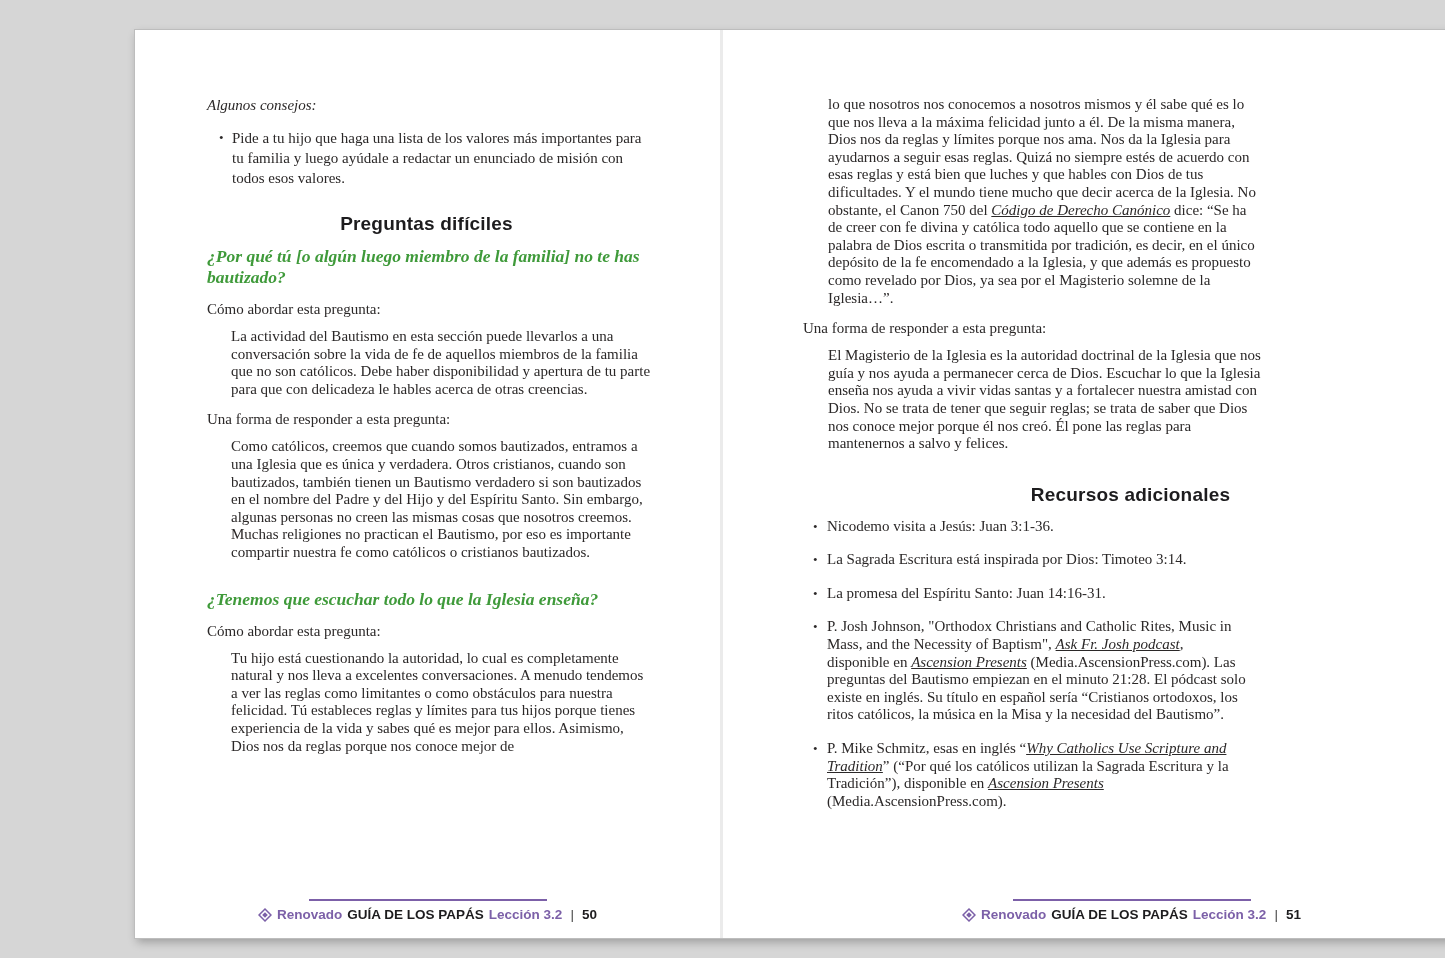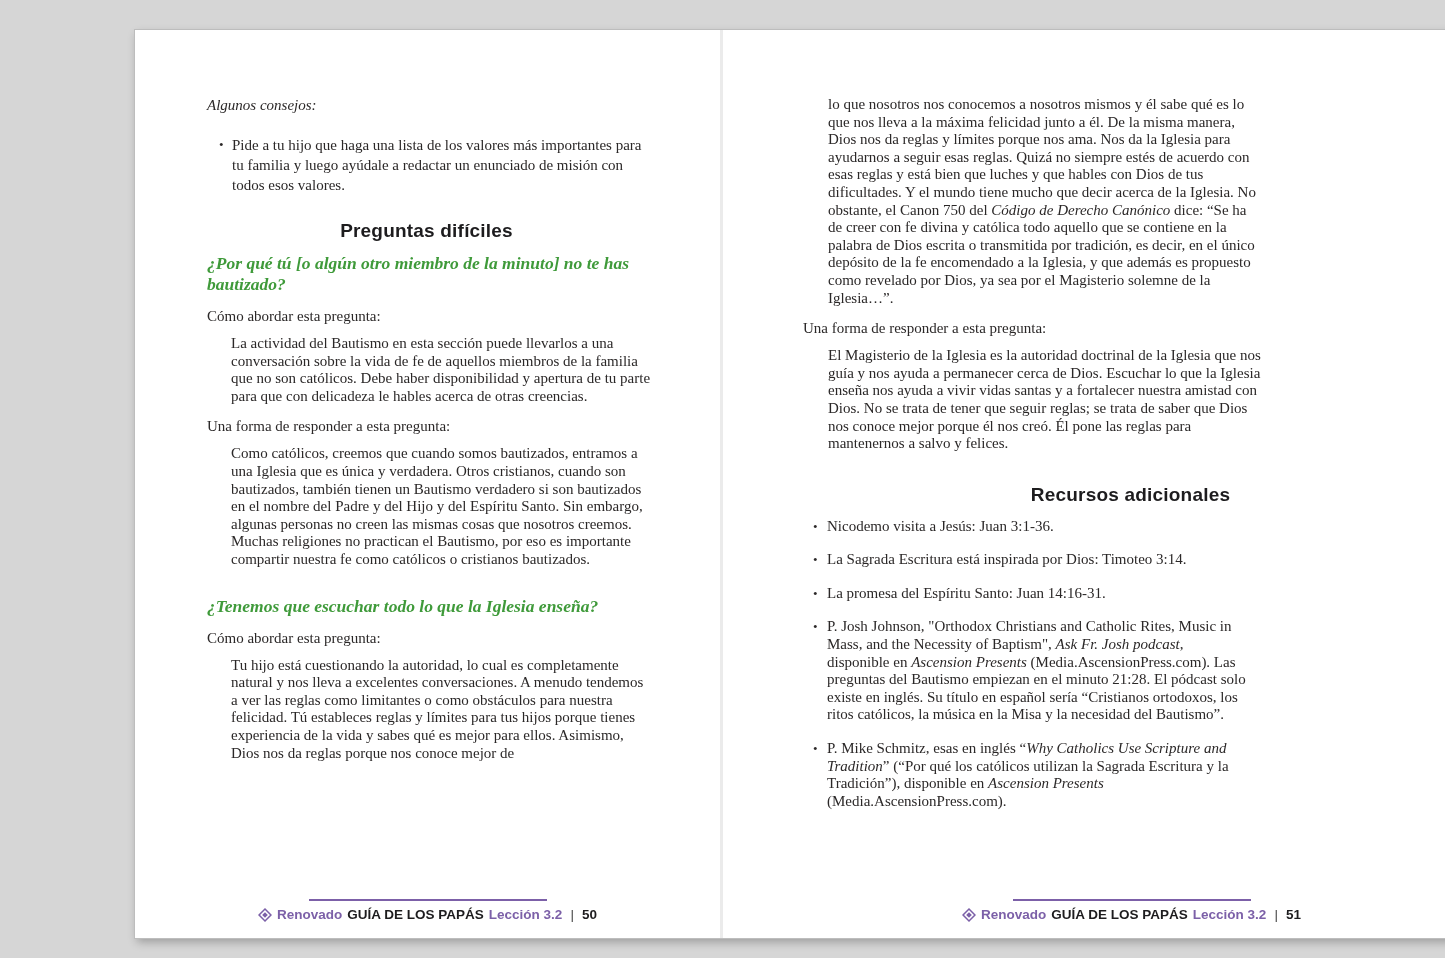--- a/index.html
+++ b/index.html
@@ -24,21 +24,21 @@
   .page.right { flex: 1; }
 
   p, h2, h3, ul { margin: 0; padding: 0; }
 
   
   .intro {
     margin: 66px 64px 0 72px;
     font-style: italic;
     font-size: 15px; line-height: 19px;
   }
-  .tips { margin: 20px 58px 0 84px; list-style: none; }
+  .tips { margin: 13px 58px 0 84px; list-style: none; }
   .tips li {
     position: relative; padding-left: 13px;
     font-size: 15px; line-height: 20px;
     max-width: 430px;
   }
   .tips li + li { margin-top: 15px; }
   .tips li::before, .resources li::before {
     content: "•";
     position: absolute; left: 0; top: 0;
     font-size: 13px; color: #2b2828;
@@ -87,21 +87,21 @@
   .page.right .band    { margin-top: 31px; }
 
   .resources { margin: 16px 44px 0 90px; list-style: none; }
   .resources li {
     position: relative; padding-left: 14px;
     font-size: 15px; line-height: 17.6px;
     max-width: 436px;
   }
   .resources li + li { margin-top: 16px; }
 
-  em { font-style: italic; }
+  em { font-style: italic; text-decoration: underline; }
 
   
   .page-footer {
     position: absolute; left: 0; right: 0; bottom: 16px;
     text-align: center;
   }
   .footer-rule {
     width: 238px; height: 2px;
     background: #7c60a8;
     margin: 0 auto 6px auto;
@@ -127,21 +127,21 @@
     <ul class="tips">
       <li>Pide a tu hijo que haga una lista de los valores más importantes para tu familia y luego ayúdale a redactar un enunciado de misión con todos esos valores.</li>
     </ul>
 
     <div class="band green">
       <span class="seg seg1"></span>
       <h2 class="band-title">Preguntas difíciles</h2>
       <span class="seg seg2"></span>
     </div>
 
-    <h3 class="question">¿Por qué tú [o algún otro miembro de la minuto] no te has bautizado?</h3>
+    <h3 class="question">¿Por qué tú [o algún luego miembro de la familia] no te has bautizado?</h3>
     <p class="label">Cómo abordar esta pregunta:</p>
     <p class="indent">La actividad del Bautismo en esta sección puede llevarlos a una conversación sobre la vida de fe de aquellos miembros de la familia que no son católicos. Debe haber disponibilidad y apertura de tu parte para que con delicadeza le hables acerca de otras creencias.</p>
     <p class="label">Una forma de responder a esta pregunta:</p>
     <p class="indent">Como católicos, creemos que cuando somos bautizados, entramos a una Iglesia que es única y verdadera. Otros cristianos, cuando son bautizados, también tienen un Bautismo verdadero si son bautizados en el nombre del Padre y del Hijo y del Espíritu Santo. Sin embargo, algunas personas no creen las mismas cosas que nosotros creemos. Muchas religiones no practican el Bautismo, por eso es importante compartir nuestra fe como católicos o cristianos bautizados.</p>
 
     <h3 class="question second">¿Tenemos que escuchar todo lo que la Iglesia enseña?</h3>
     <p class="label">Cómo abordar esta pregunta:</p>
     <p class="indent">Tu hijo está cuestionando la autoridad, lo cual es completamente natural y nos lleva a excelentes conversaciones. A menudo tendemos a ver las reglas como limitantes o como obstáculos para nuestra felicidad. Tú estableces reglas y límites para tus hijos porque tienes experiencia de la vida y sabes qué es mejor para ellos. Asimismo, Dios nos da reglas porque nos conoce mejor de</p>
 
     <footer class="page-footer">

